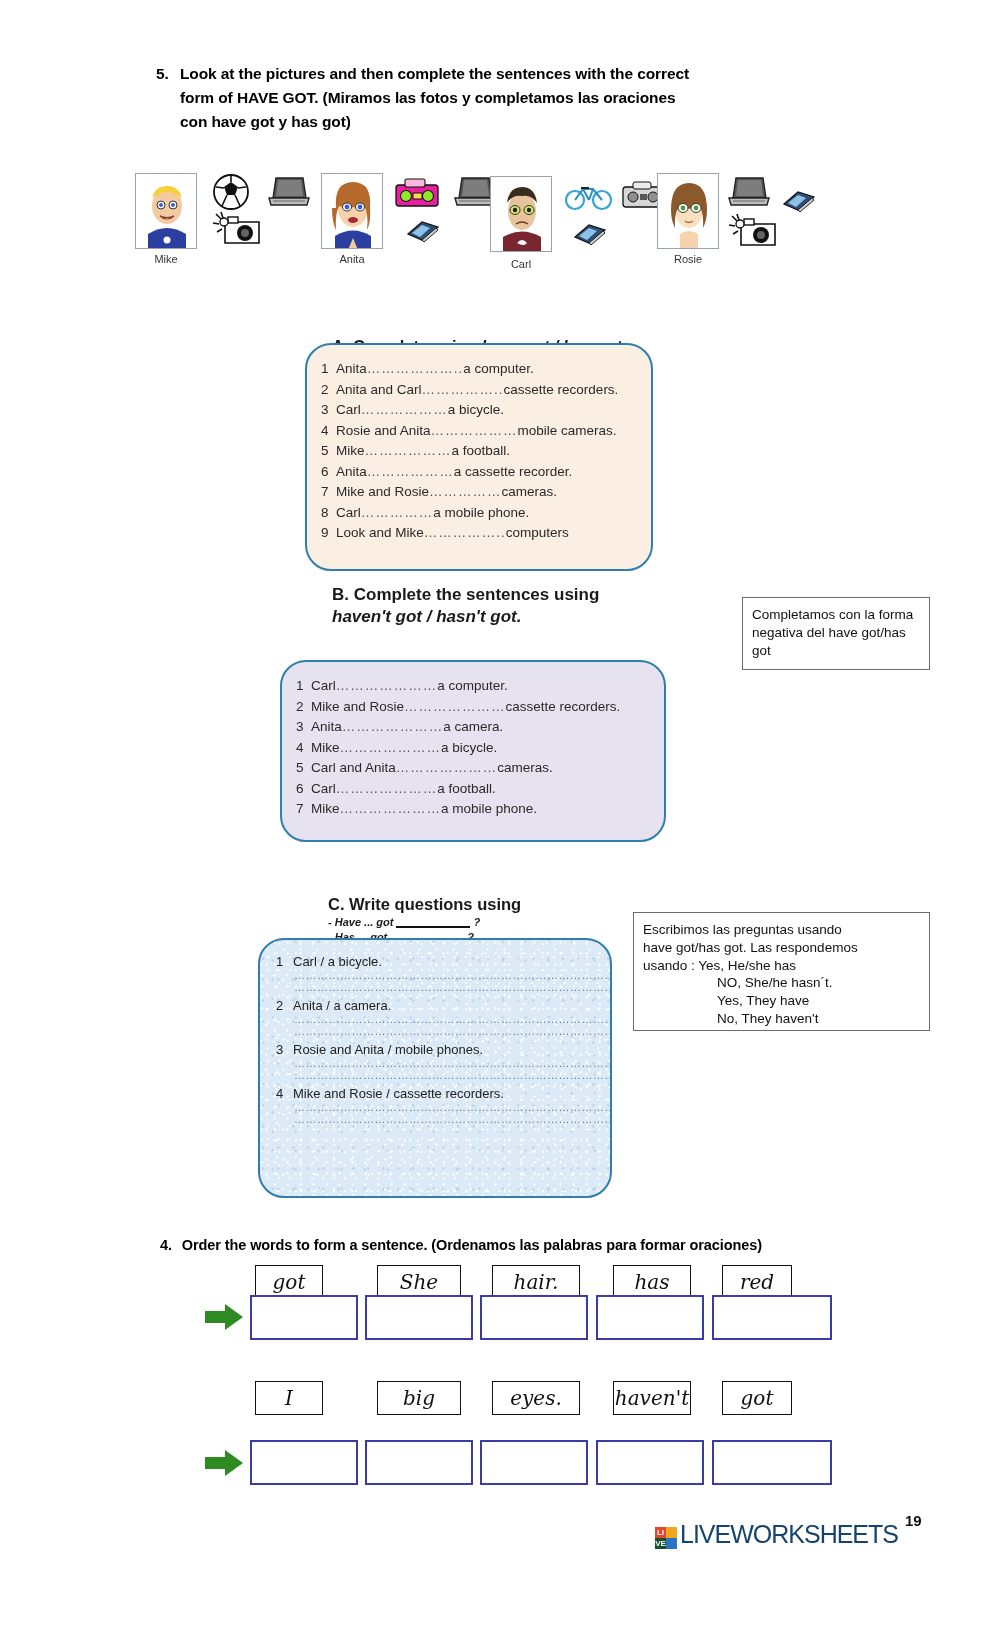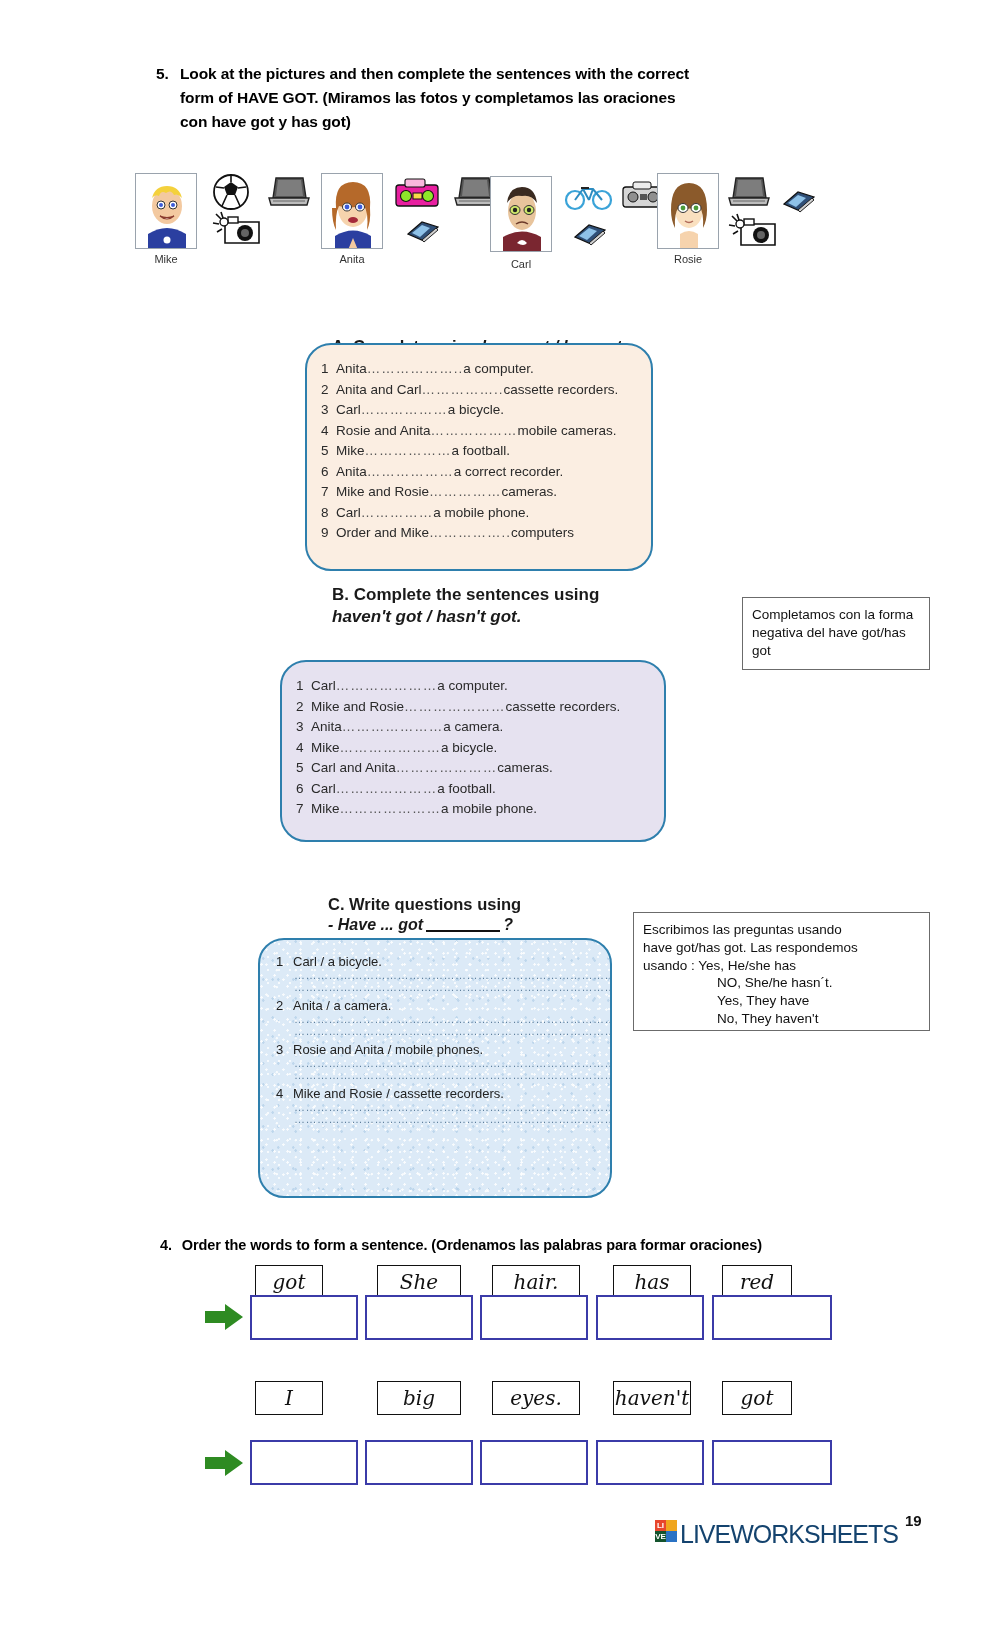--- a/index.html
+++ b/index.html
@@ -38,21 +38,21 @@
   .icn { display:block; }
 
   
   .sec-head {
     position:absolute; font-weight:bold; color:#1a1a1a; line-height:1.3;margin-top:20px;
   }
   .sec-head i { font-style:italic; }
   #headA { left:332px; top:316px; font-size:16.5px; }
   #headB { left:332px; top:564px; font-size:17px; width:330px; }
   #headC { left:328px; top:874px; font-size:16.5px; width:300px; }
-  #headC .sub { display:block; font-style:italic; font-weight:bold; font-size:16px; }
+  #headC .sub { display:block; font-style:italic; font-weight:bold; font-size:11px; }
   #headC .blankline {
     display:inline-block; width:74px; border-bottom:2px solid #111;
     vertical-align:-2px; margin:0 3px;
   }
 
   
   .roundbox {
     position:absolute; border:2.5px solid #2e7fad; border-radius:26px;
   }
   #boxA { left:305px; top:343px; width:348px; height:228px; background:#fbeee2; }
@@ -105,21 +105,21 @@
     position:absolute; border:1.4px solid #111; background:#fff;
     height:34px; display:flex; align-items:center; justify-content:center;
     font-family:"DejaVu Serif", serif; font-style:italic; font-size:20px; color:#111;
   }
   .answerbox {
     position:absolute; border:2px solid #3b3ba8; background:#fff; height:45px;
   }
   .arrow { position:absolute; width:42px; height:30px; }
 
   
-  .footer { position:absolute; left:655px; top:1520px; display:flex; align-items:flex-start; }
+  .footer { position:absolute; left:655px; top:1520px; display:flex; align-items:flex-end; }
   .lw-logo { display:flex; flex-direction:column; margin-right:3px; }
   .lw-row { display:flex; }
   .lw-cell {
     width:11px; height:11px; font-size:8px; font-weight:bold; color:#fff;
     display:flex; align-items:center; justify-content:center; line-height:1;
   }
   .lw-text { font-size:25px; font-weight:normal; color:#14436e; letter-spacing:-1px; }
   .pageno {
     position:absolute; left:905px; top:1512px; font-size:15px; font-weight:bold; color:#111;
   }
@@ -343,37 +343,37 @@
       <li class="qline">
         <span class="n">5</span>
         <span>Mike</span>
         <span class="dots"> ……………… </span>
         <span>a football.</span>
       </li>
       <li class="qline">
         <span class="n">6</span>
         <span>Anita</span>
         <span class="dots"> ……………… </span>
-        <span>a correct recorder.</span>
+        <span>a cassette recorder.</span>
       </li>
       <li class="qline">
         <span class="n">7</span>
         <span>Mike and Rosie</span>
         <span class="dots"> …………… </span>
         <span>cameras.</span>
       </li>
       <li class="qline">
         <span class="n">8</span>
         <span>Carl</span>
         <span class="dots"> …………… </span>
         <span>a mobile phone.</span>
       </li>
       <li class="qline">
         <span class="n">9</span>
-        <span>Order and Mike</span>
+        <span>Look and Mike</span>
         <span class="dots"> …………….. </span>
         <span>computers</span>
       </li>
     </ul>
 </div>
 
 <div class="sec-head" id="headB">
   <div>B. Complete the sentences using</div>
   <div style="font-style:italic;">haven't got / hasn't got.</div>
 </div>

